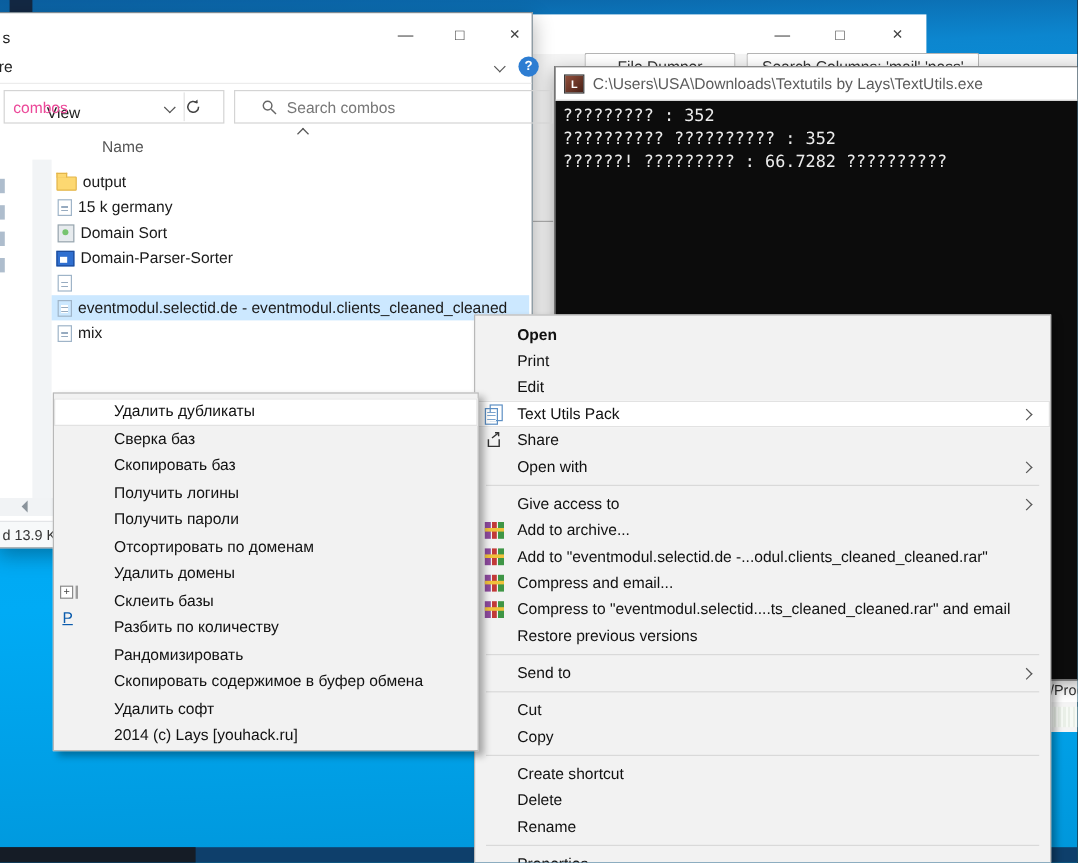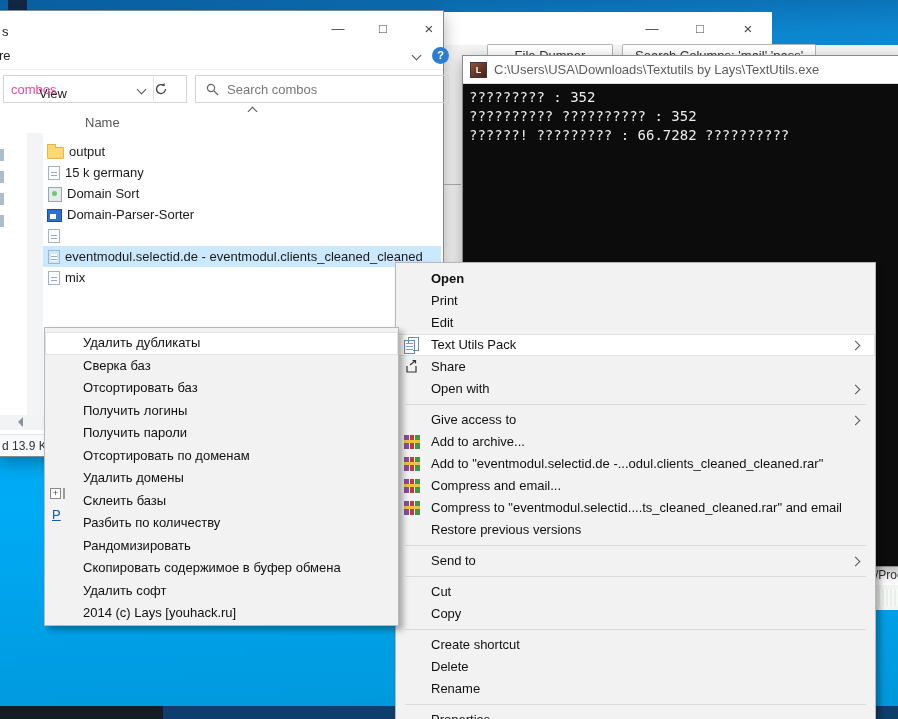--- a/index.html
+++ b/index.html
@@ -53,21 +53,21 @@
   .chev-down{transform:rotate(45deg);}
   .chev-up{transform:rotate(-135deg);}
   .chev-right{transform:rotate(-45deg);}
   .ribbon-chev{position:absolute;left:414px;top:9px;}
   .exp-toolbar{position:relative;height:38px;}
   .addr-box{position:absolute;left:4px;top:5px;width:182px;height:26px;border:1px solid #d4d4d4;display:flex;align-items:center;font-size:13px;color:#ec4899;}
   .addr-text{padding-left:7px;flex:1;}
   .addr-chev{margin-right:8px;}
   .addr-div{width:1px;height:24px;background:#e2e2e2;}
   .refresh{width:32px;text-align:center;}
-  .search-box{position:absolute;left:196px;top:5px;width:242px;height:26px;border:1px solid #d4d4d4;display:flex;align-items:center;gap:8px;padding-left:10px;font-size:13px;color:#777;}
+  .search-box{position:absolute;left:196px;top:5px;width:242px;height:26px;border:1px solid #d4d4d4;display:flex;align-items:center;gap:8px;padding-left:22px;font-size:13px;color:#777;}
   .sort-chev{position:absolute;left:250px;top:97px;}
   .exp-colheader{position:absolute;left:86px;top:104px;font-size:13px;color:#555;}
   .tree-scroll{position:absolute;left:28px;top:122px;width:16px;height:282px;background:#f2f4f6;}
   .sliver{position:absolute;left:0;width:5px;height:12px;background:#aebdcd;}
   .exp-files{position:absolute;left:0;top:130px;width:442px;}
   .frow{height:21px;display:flex;align-items:center;gap:5px;margin-left:44px;padding-left:4px;font-size:13px;color:#1a1a1a;}
   .frow.sel{background:#cce8ff;}
   .fi{width:15px;height:15px;flex:0 0 auto;position:relative;}
   .fi-folder{background:#fdd871;border:1px solid #e3b54a;border-radius:1px;height:10px;margin-top:3px;}
   .fi-folder::before{content:"";position:absolute;left:-1px;top:-4px;width:7px;height:3px;background:#fdd871;border:1px solid #e3b54a;border-bottom:none;}
@@ -88,21 +88,21 @@
   .ctx{left:395px;top:262px;width:479px;padding-top:5px;}
   .mi{position:relative;height:22px;line-height:22px;padding-left:35px;font-size:13px;color:#111;white-space:nowrap;}
   .mi.bold{font-weight:bold;}
   .mi.hl{background:#fff;box-shadow:inset 0 0 0 1px #e2e2e2;}
   .mi .arrow{position:absolute;right:16px;top:8px;}
   .mi .ico{position:absolute;left:8px;top:3px;width:16px;height:16px;}
   .sep{position:relative;height:9px;}
   .sep::after{content:"";position:absolute;left:9px;right:9px;top:4px;height:1px;background:#d9d9d9;}
 
   .sub{left:44px;top:327px;width:353px;padding-top:4px;z-index:50;}
-  .sub .mi{height:22.5px;line-height:22.5px;padding-left:38px;}
+  .sub .mi{height:22.5px;line-height:22.5px;padding-left:50px;}
 
   
   .ico-tup{position:relative;}
   .ico-tup::before,.ico-tup::after{content:"";position:absolute;background:#fff;border:1px solid #5d8fc4;width:9px;height:12px;}
   .ico-tup::before{left:4px;top:0;}
   .ico-tup::after{left:0;top:3px;background-image:repeating-linear-gradient(180deg,transparent 0 2px,#7ba4cf 2px 3px);background-clip:content-box;padding:2px 1px;box-sizing:content-box;width:7px;height:8px;}
   .ico-winrar{display:flex;gap:1px;padding-top:1px;box-sizing:border-box;position:relative;}
   .ico-winrar b{flex:1;height:14px;}
   .ico-winrar b:nth-child(1){background:#8c4a9c;}
   .ico-winrar b:nth-child(2){background:#c23a38;}
@@ -307,21 +307,21 @@
     <div class="mi"><span>Create shortcut</span></div>
     <div class="mi"><span>Delete</span></div>
     <div class="mi"><span>Rename</span></div>
     <div class="sep"></div>
     <div class="mi"><span>Properties</span></div>
   </div>
 
   <div class="abs menu sub">
     <div class="mi hl"><span>Удалить дубликаты</span></div>
     <div class="mi"><span>Сверка баз</span></div>
-    <div class="mi"><span>Отсортировать баз</span></div>
+    <div class="mi"><span>Скопировать баз</span></div>
     <div class="mi"><span>Получить логины</span></div>
     <div class="mi"><span>Получить пароли</span></div>
     <div class="mi"><span>Отсортировать по доменам</span></div>
     <div class="mi"><span>Удалить домены</span></div>
     <div class="mi"><span>Склеить базы</span></div>
     <div class="mi"><span>Разбить по количеству</span></div>
     <div class="mi"><span>Рандомизировать</span></div>
     <div class="mi"><span>Скопировать содержимое в буфер обмена</span></div>
     <div class="mi"><span>Удалить софт</span></div>
     <div class="mi"><span>2014 (c) Lays [youhack.ru]</span></div>

